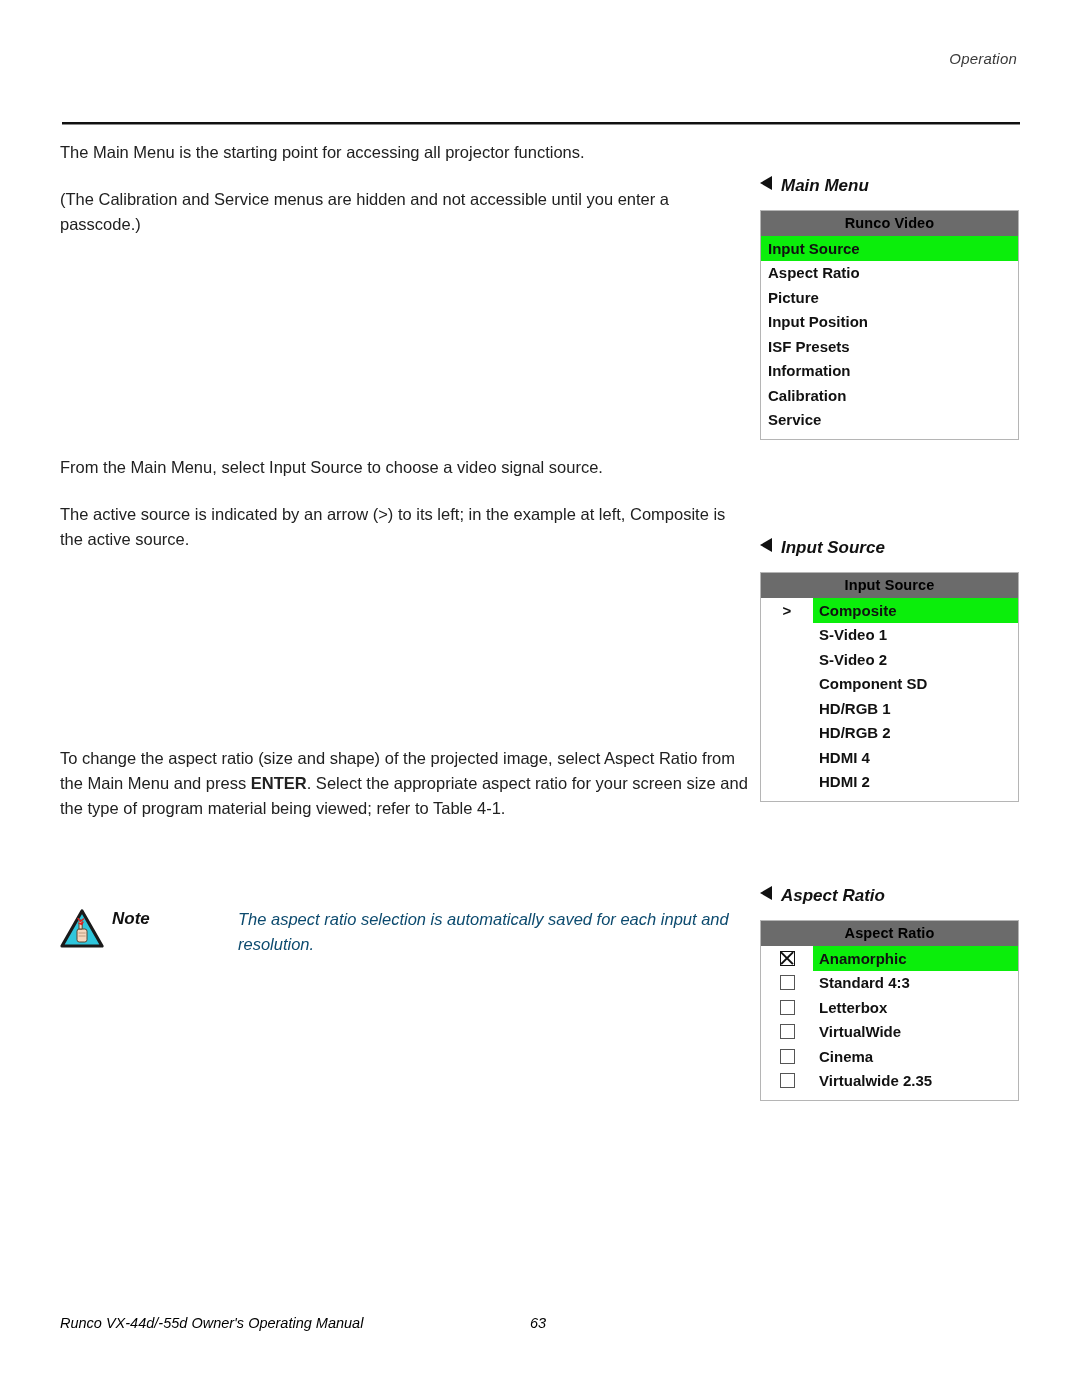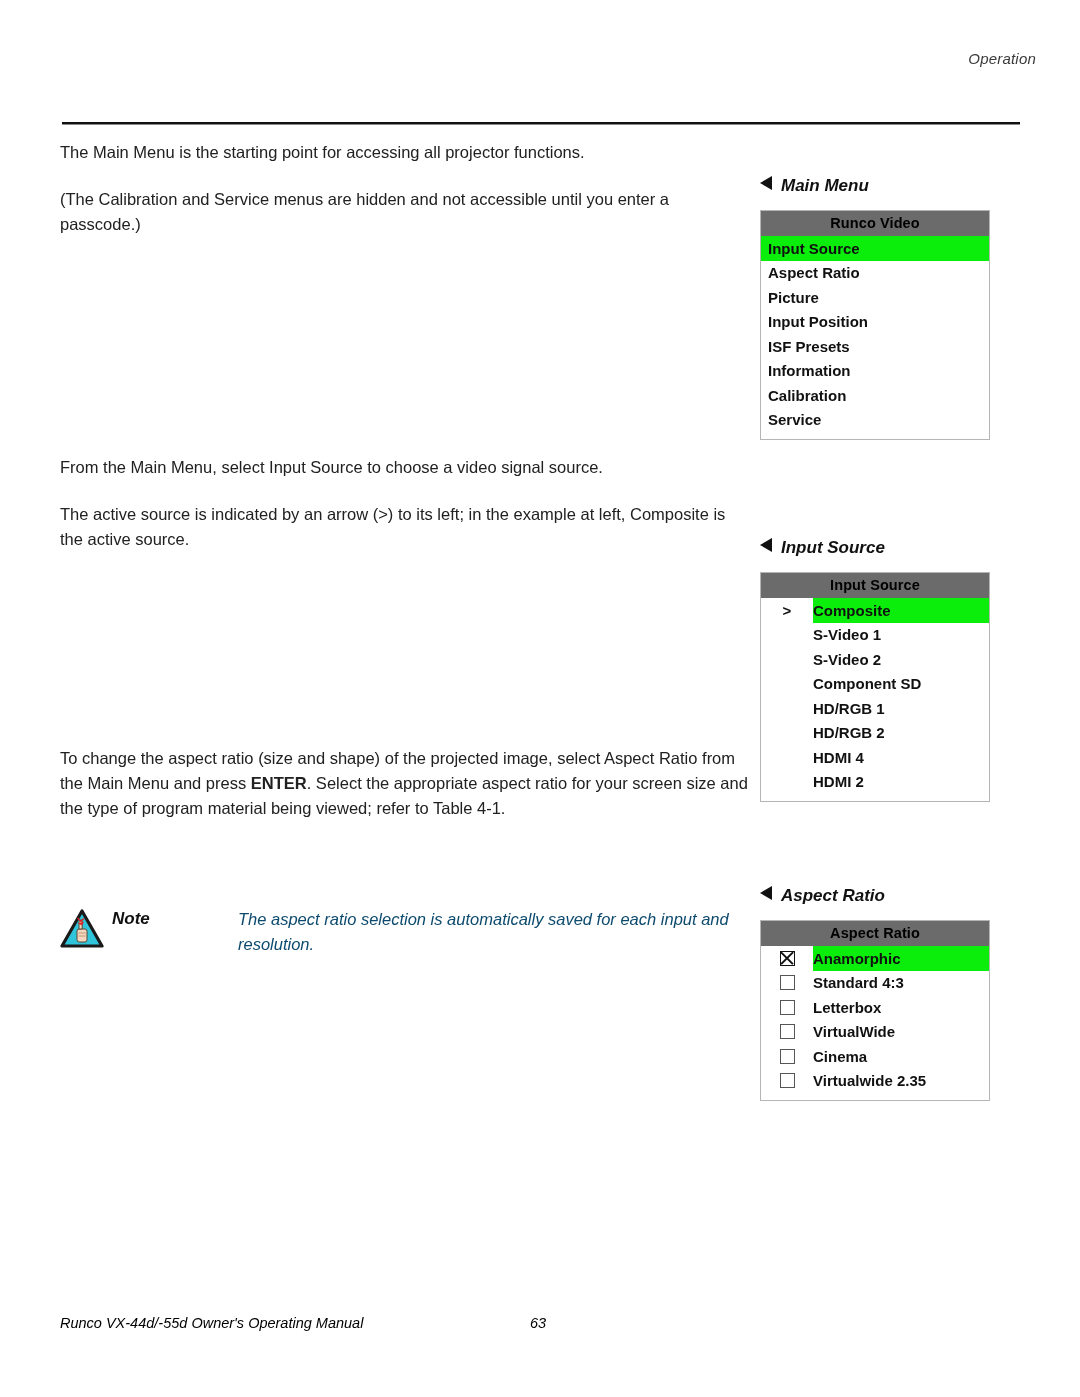--- a/index.html
+++ b/index.html
@@ -14,21 +14,21 @@
     font-family: "Liberation Sans", sans-serif;
     color: #1a1a1a;
     overflow: hidden;
   }
 
   
   .page-header {
     position: absolute;
     top: 50px;
     left: 60px;
-    right: 44px;
+    right: 63px;
     text-align: right;
     font-style: italic;
     font-size: 15px;
     color: #3a3a3a;
     letter-spacing: 0.2px;
   }
   .header-rule {
     position: absolute;
     top: 122px;
     left: 62px;
@@ -110,21 +110,21 @@
     width: 0; height: 0;
     border-top: 7px solid transparent;
     border-bottom: 7px solid transparent;
     border-right: 12px solid #111;
     display: inline-block;
     flex: 0 0 auto;
   }
 
   
   .osd {
-    width: 230px;
+    width: 259px;
     border: 1px solid #b5b5b5;
     background: #ffffff;
     box-sizing: border-box;
   }
   .osd-title {
     background: #6b6b6b;
     color: #000000;
     font-weight: bold;
     font-size: 14.5px;
     text-align: center;
@@ -147,20 +147,21 @@
     font-size: 15px;
     color: #111;
   }
   .osd-label {
     flex: 1 1 auto;
     display: flex;
     align-items: center;
     font-weight: bold;
     font-size: 15px;
     color: #111;
+    padding-left: 6px;
   }
   .osd-row.plain .osd-label { padding-left: 7px; }
   .osd-row.sel .osd-label { background: #0bee0b; }
 
   
   .osd.main .osd-row { }
   .osd.main .osd-row .osd-label { padding-left: 7px; }
 
   .checkbox {
     width: 15px;

